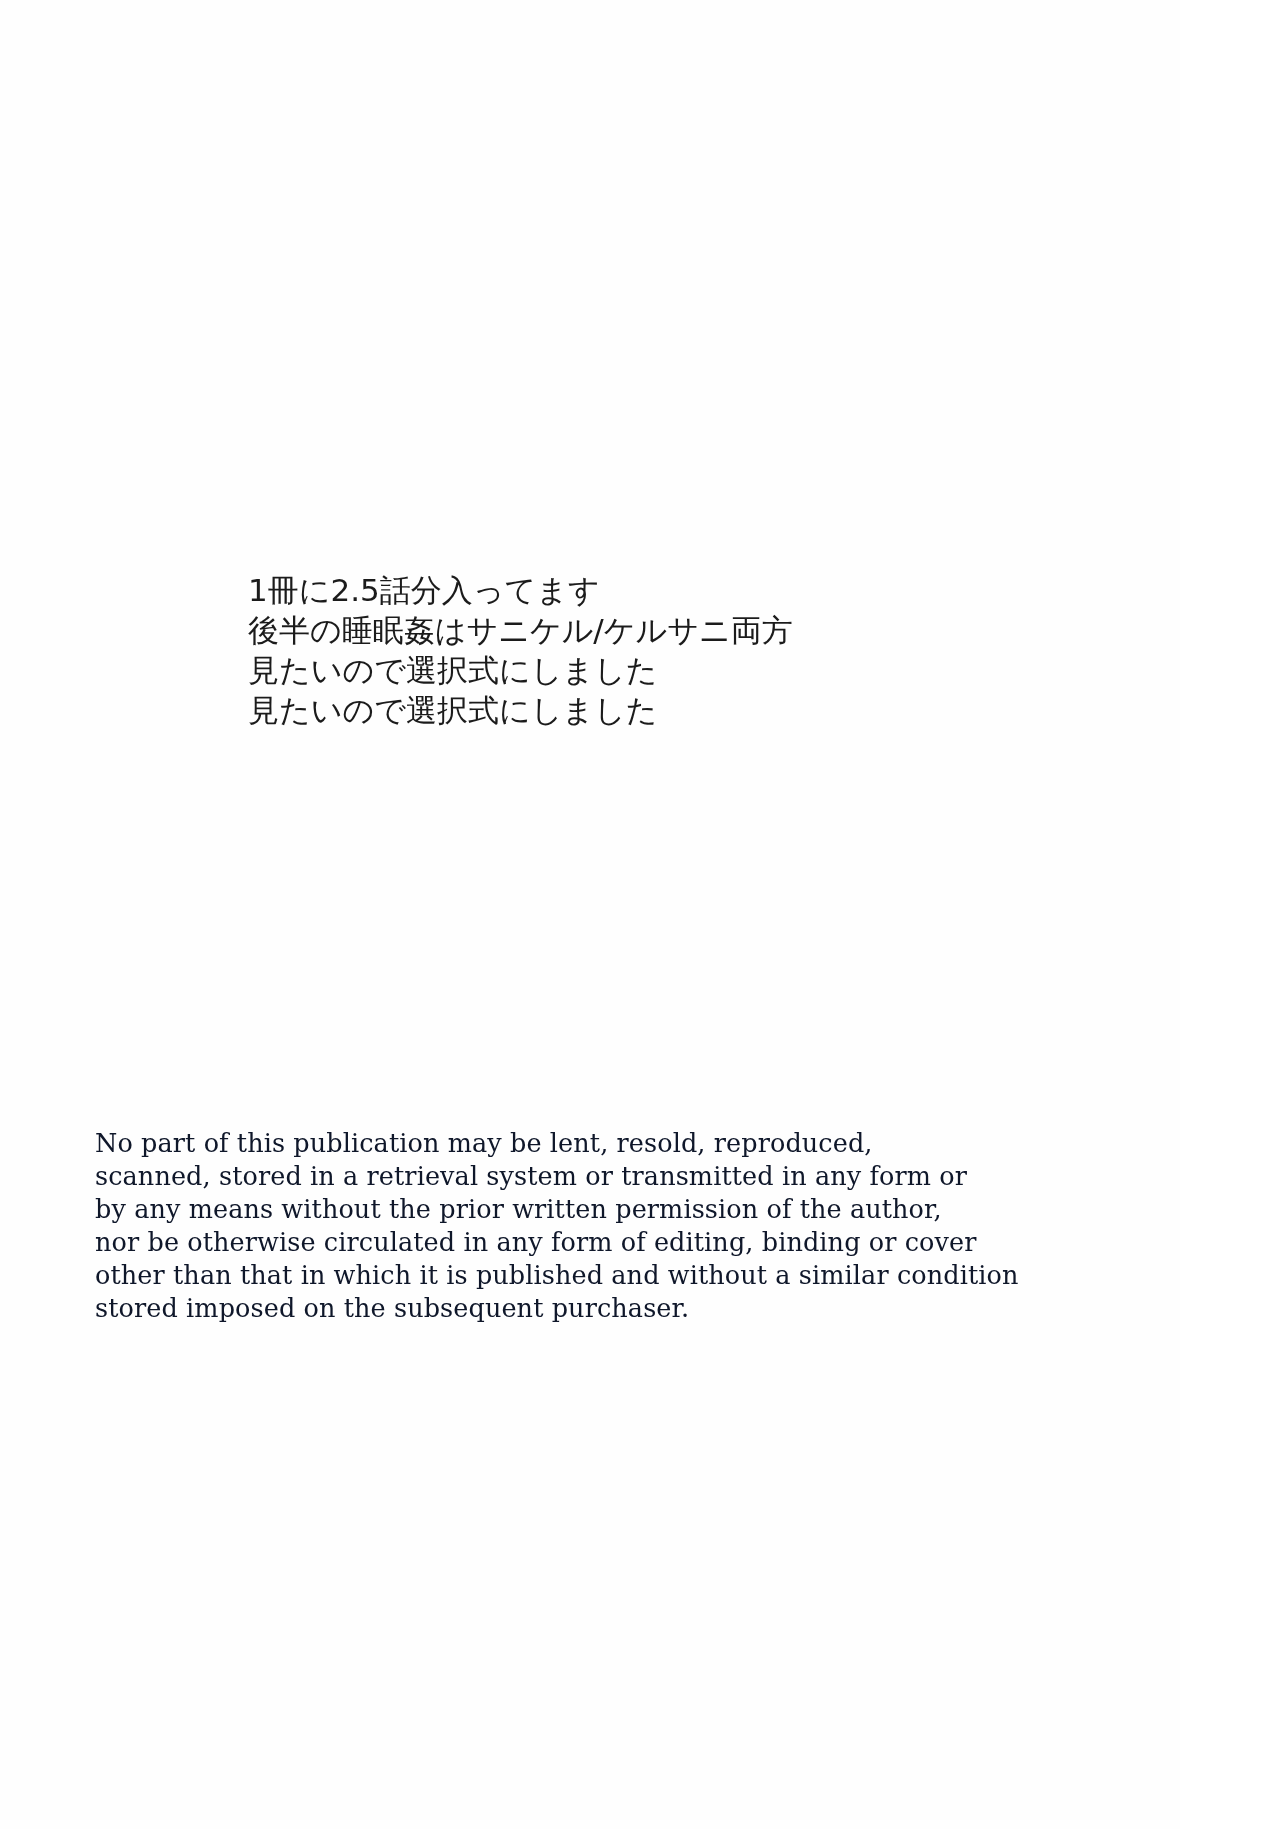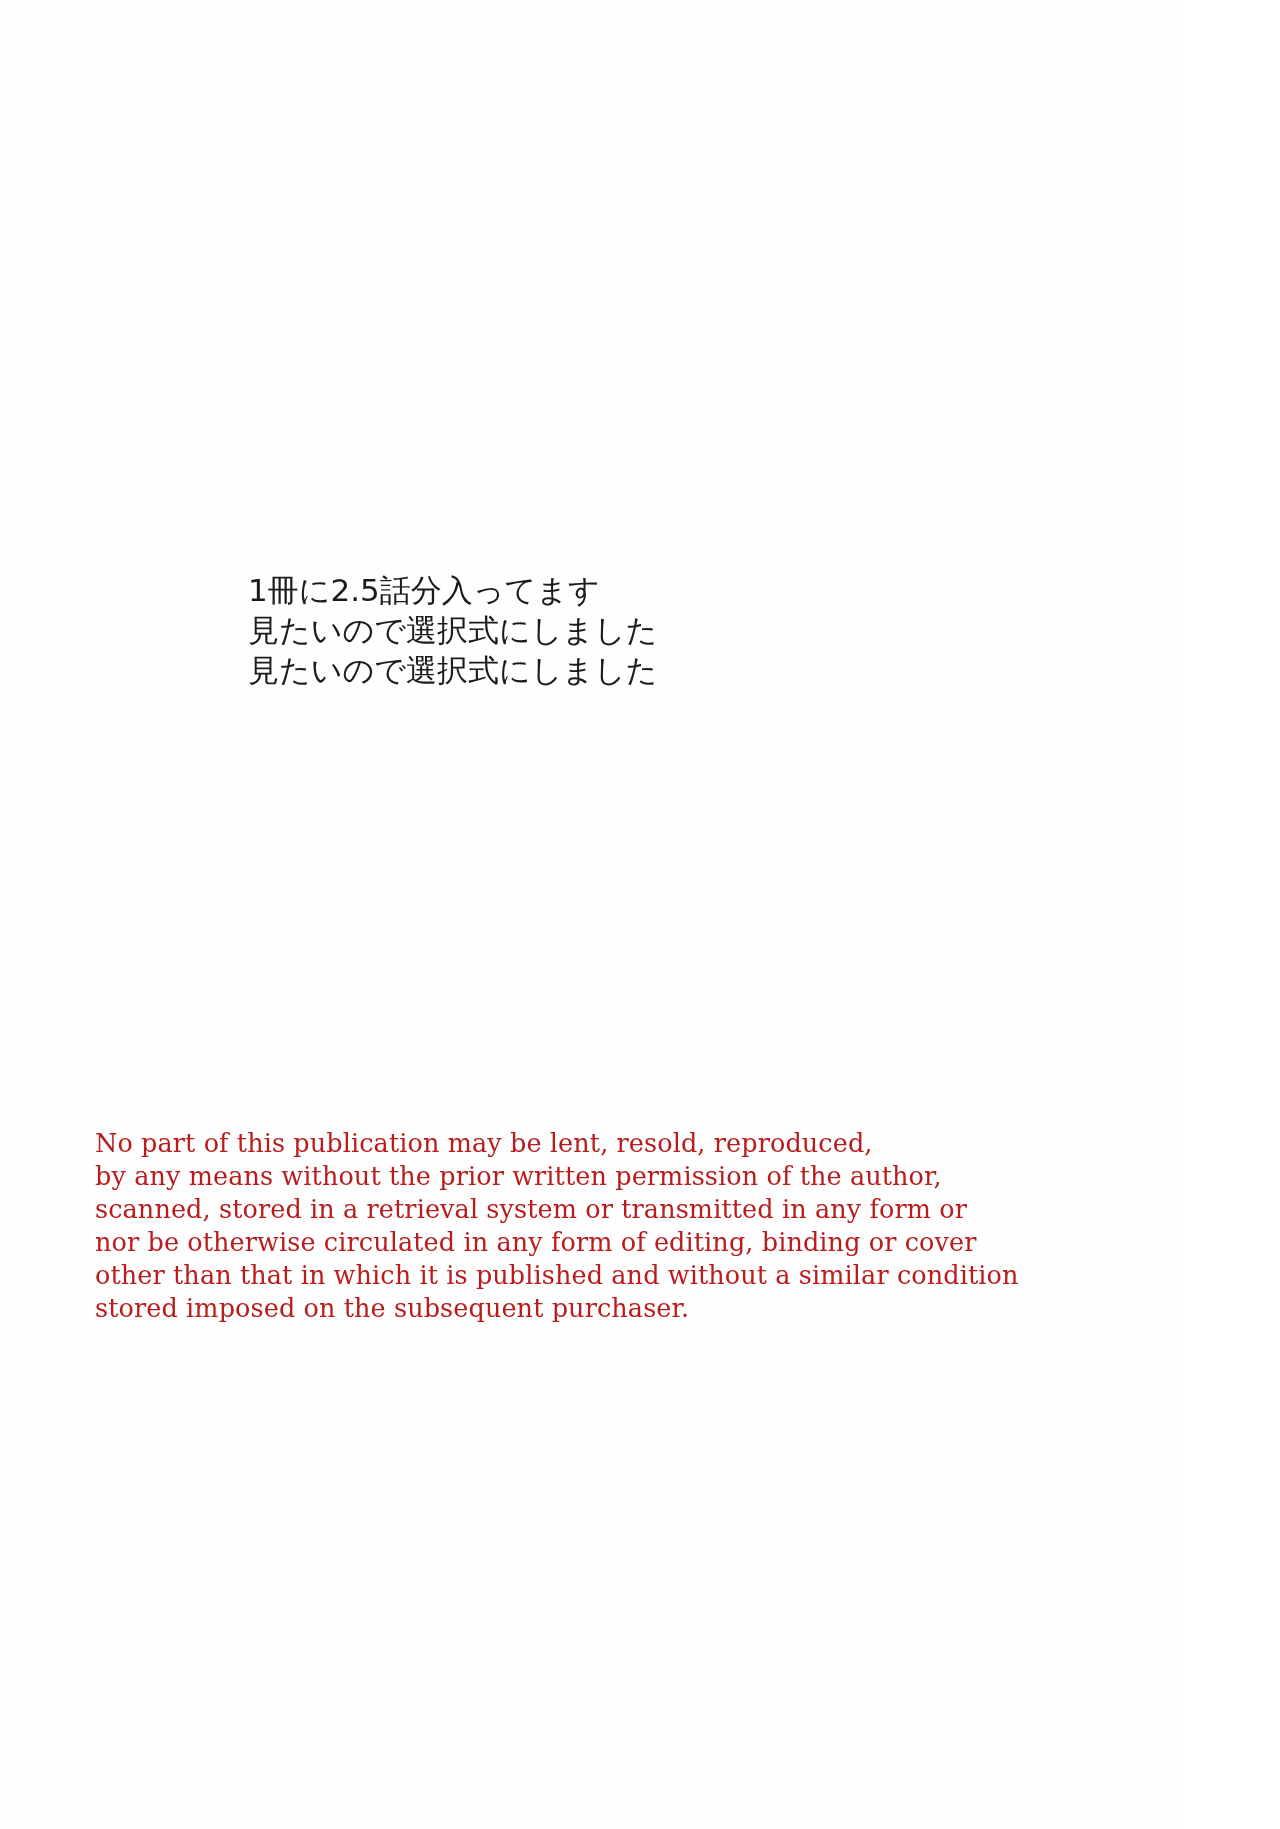--- a/index.html
+++ b/index.html
@@ -30,40 +30,41 @@
     white-space: nowrap;
   }
   .legal-block {
     position: absolute;
     left: 95px;
     top: 1127px;
     width: 1010px;
     font-family: "DejaVu Serif", serif;
     font-size: 25.5px;
     line-height: 33px;
-    color: #b91c1c;
+    color: #0f172a;
     letter-spacing: 0.1px;
   }
   .legal-line {
     white-space: nowrap;
   }
 </style>
 </head>
 <body>
 
 <div class="page">
 
   <div class="notice-block">
     <div class="notice-line">1冊に2.5話分入ってます</div>
+    <div class="notice-line">後半の睡眠姦はサニケル/ケルサニ両方</div>
     <div class="notice-line">見たいので選択式にしました</div>
     <div class="notice-line">見たいので選択式にしました</div>
   </div>
 
   <div class="legal-block">
     <div class="legal-line">No part of this publication may be lent, resold, reproduced,</div>
+    <div class="legal-line">scanned, stored in a retrieval system or transmitted in any form or</div>
     <div class="legal-line">by any means without the prior written permission of the author,</div>
-    <div class="legal-line">scanned, stored in a retrieval system or transmitted in any form or</div>
     <div class="legal-line">nor be otherwise circulated in any form of editing, binding or cover</div>
     <div class="legal-line">other than that in which it is published and without a similar condition</div>
     <div class="legal-line">stored imposed on the subsequent purchaser.</div>
   </div>
 
 </div>
 
 </body></html>

